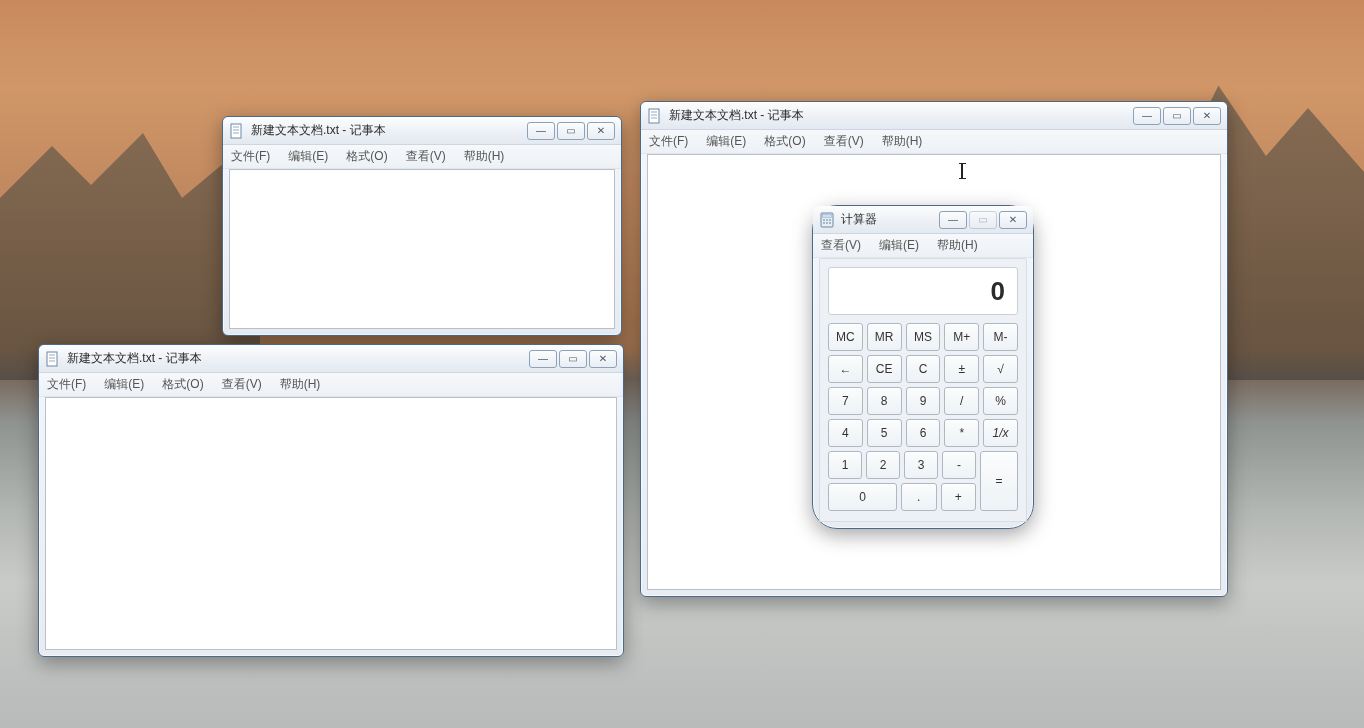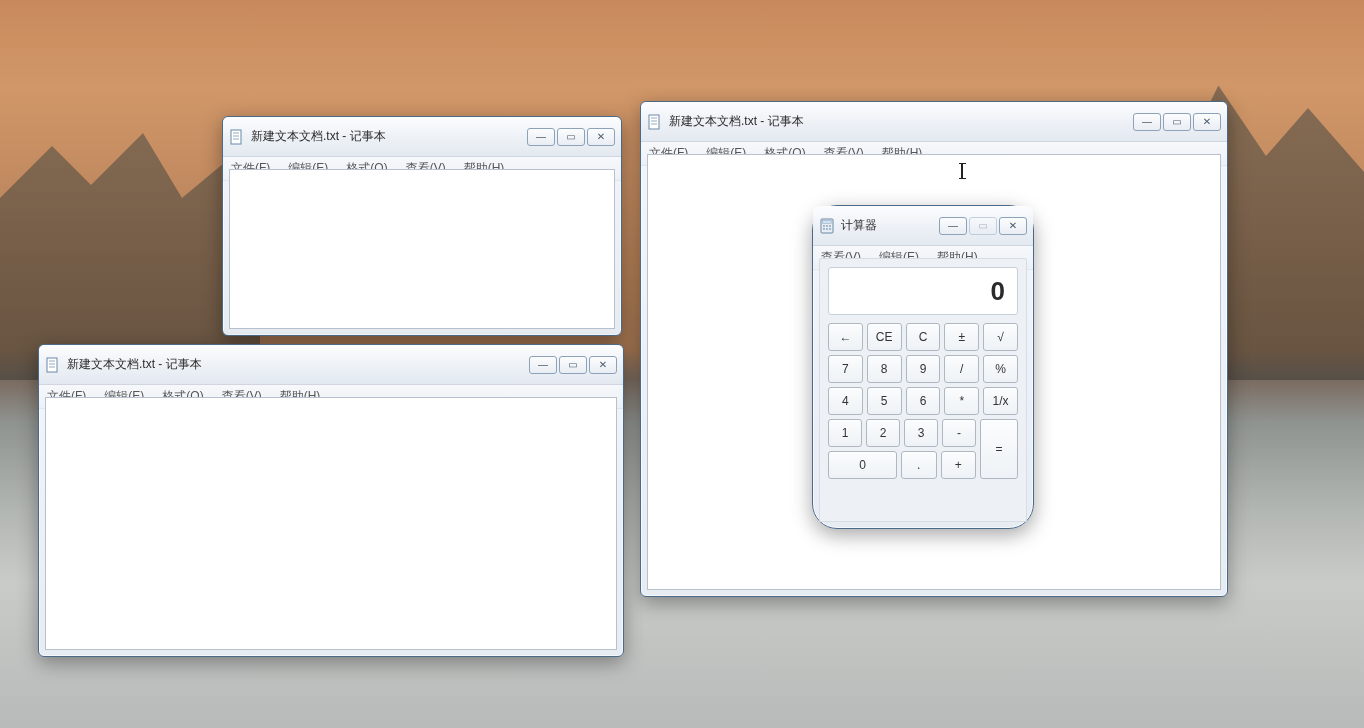--- a/index.html
+++ b/index.html
@@ -22,21 +22,21 @@
   .window {
     position: absolute;
     background: linear-gradient(to bottom, #f3f6fb 0%, #e7ecf3 100%);
     border: 1px solid #4a6a8a;
     border-radius: 6px;
     box-shadow: 0 6px 20px rgba(0,0,0,0.35), inset 0 0 0 1px rgba(255,255,255,0.6);
     z-index: 10;
   }
 
   .titlebar {
-    height: 40px;
+    height: 28px;
     display: flex;
     align-items: center;
     padding: 0 6px;
     background: linear-gradient(to bottom, #fdfdfe 0%, #eef2f7 50%, #e3e9f0 100%);
     border-bottom: 1px solid #cfd6df;
     border-radius: 6px 6px 0 0;
   }
   .titlebar .icon {
     width: 16px; height: 16px;
     margin-right: 6px;
@@ -115,21 +115,21 @@
     background: linear-gradient(to bottom, #fbfcfd, #eef2f6);
     display: flex; align-items: center; justify-content: center;
     font-size: 12px; color: #333;
     box-shadow: inset 0 1px 0 #fff;
   }
   .cbtn.w2 { flex: 2 2 0; }
   .cbtn.tall { height: 60px; }
   .eq-col { display: flex; flex-direction: column; gap: 4px; width: 38px; }
   .gridwrap { display: flex; gap: 4px; }
   .gridleft { flex: 1 1 auto; display: flex; flex-direction: column; gap: 4px; }
-  .italic { }
+  .italic { font-style: italic; }
 
   .ibeam {
     position: absolute;
     width: 1px; height: 16px;
     border-left: 1px solid #222; border-right: 1px solid #222;
   }
   .ibeam::before, .ibeam::after {
     content: ""; position: absolute; left: -3px; width: 7px; height: 1px; background: #222;
   }
   .ibeam::before { top: 0; }
@@ -257,20 +257,27 @@
     </div>
   </div>
   <div class="menubar">
     <span>查看(V)</span>
     <span>编辑(E)</span>
     <span>帮助(H)</span>
   </div>
   <div class="calc-client">
     <div class="calc-display">0</div>
 
+    <div class="calc-row">
+      <div class="cbtn">MC</div>
+      <div class="cbtn">MR</div>
+      <div class="cbtn">MS</div>
+      <div class="cbtn">M+</div>
+      <div class="cbtn">M-</div>
+    </div>
 
     <div class="calc-row">
       <div class="cbtn">←</div>
       <div class="cbtn">CE</div>
       <div class="cbtn">C</div>
       <div class="cbtn">±</div>
       <div class="cbtn">√</div>
     </div>
 
     <div class="calc-row">

